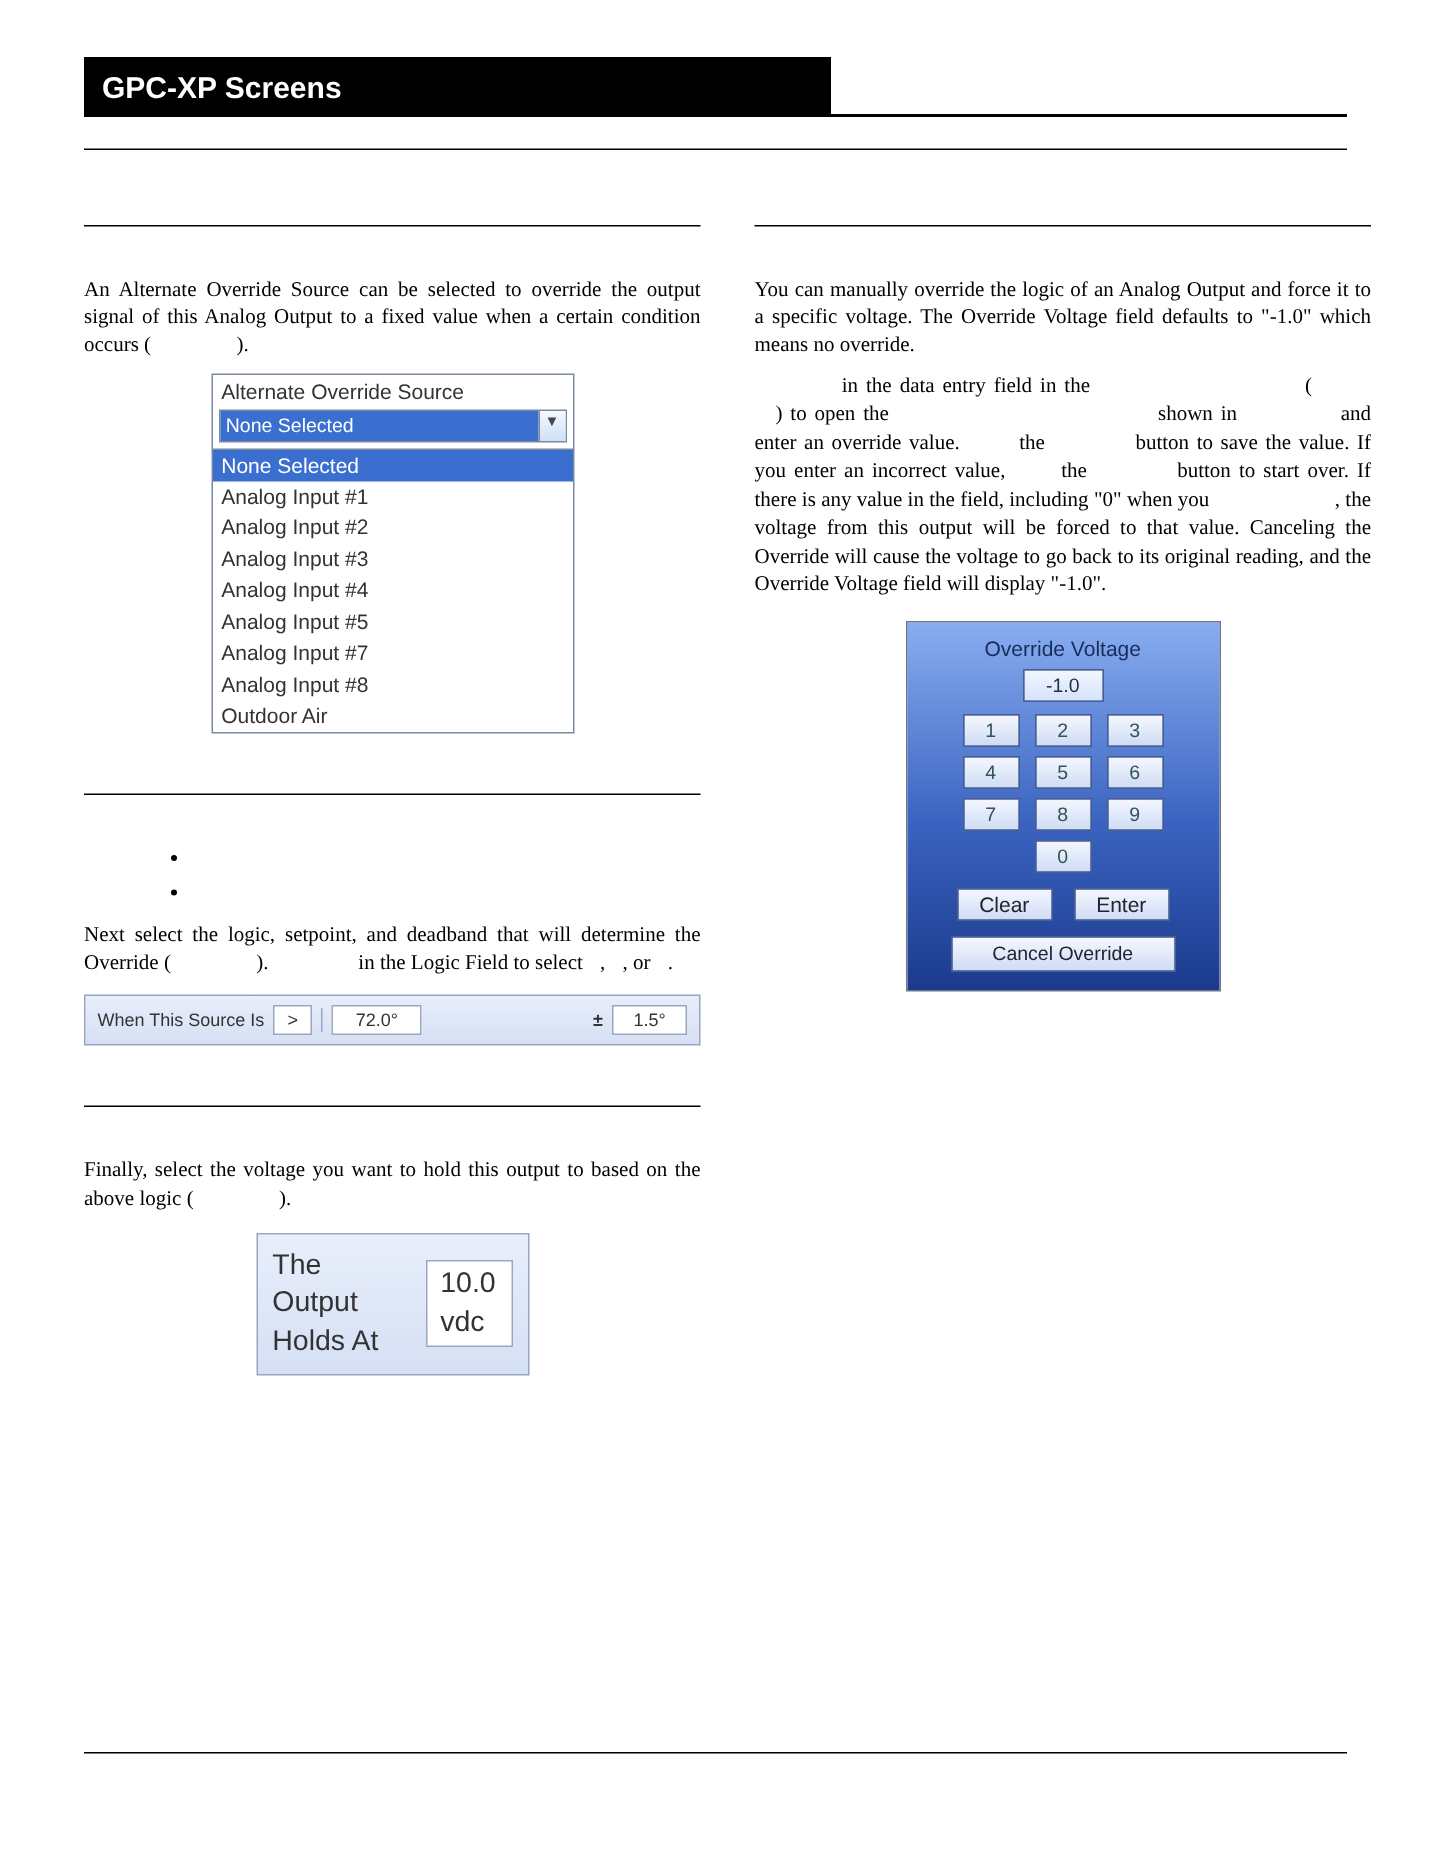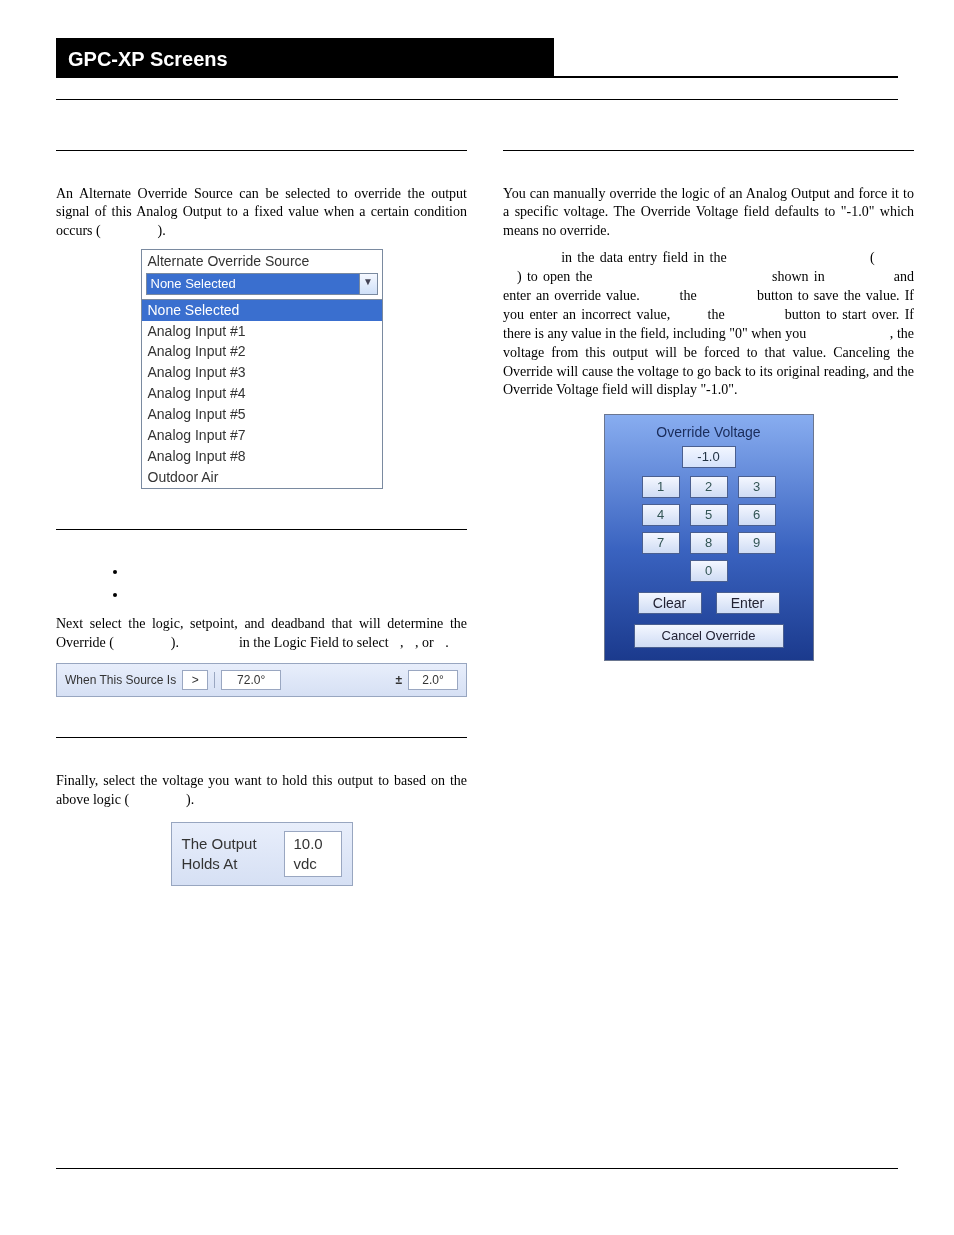--- a/index.html
+++ b/index.html
@@ -165,21 +165,21 @@
   }
   .fig33 .spl { border-left:1px solid #9aa7c1; height:16px; }
   
   .fig34 {
     width: 182px;
     margin: 12px auto 4px auto;
     border: 1px solid #98a6c0;
     background: linear-gradient(#e8eefb, #d6e0f4);
     padding: 8px 10px;
     font-family: Arial, sans-serif;
-    font-size: 15px;
+    font-size: 19px;
     color: #333;
     display: flex;
     align-items: center;
     gap: 10px;
   }
   .fig34 .val {
     background: #fff;
     border: 1px solid #9aa7c1;
     padding: 2px 8px;
   }
@@ -333,21 +333,21 @@
         <span>Next select the logic, setpoint, and deadband that will determine the Override (</span><span class="figref">Figure 33</span><span>). </span><span class="italic-white">Left-click</span><span> in the Logic Field to select </span><span class="bold white">&lt;</span><span>, </span><span class="bold white">&gt;</span><span>, or </span><span class="bold white">=</span><span>.</span>
       </p>
 
       <div class="fig33">
         <span class="lbl">When This Source Is</span>
         <span class="fld">&gt;</span>
         <span class="spl"></span>
         <span class="fld" style="min-width:60px">72.0°</span>
         <span style="flex:1"></span>
         <span class="bold">±</span>
-        <span class="fld" style="min-width:50px">2.0°</span>
+        <span class="fld" style="min-width:50px">1.5°</span>
       </div>
       <div class="figcap">Figure 33:  Override Logic</div>
 
       <div style="height:18px"></div>
       <div class="divider"></div>
       <div class="subhead">Output Holds at Value</div>
       <p class="just">
         <span>Finally, select the voltage you want to hold this output to based on the above logic (</span><span class="figref">Figure 25</span><span>).</span>
       </p>
 

